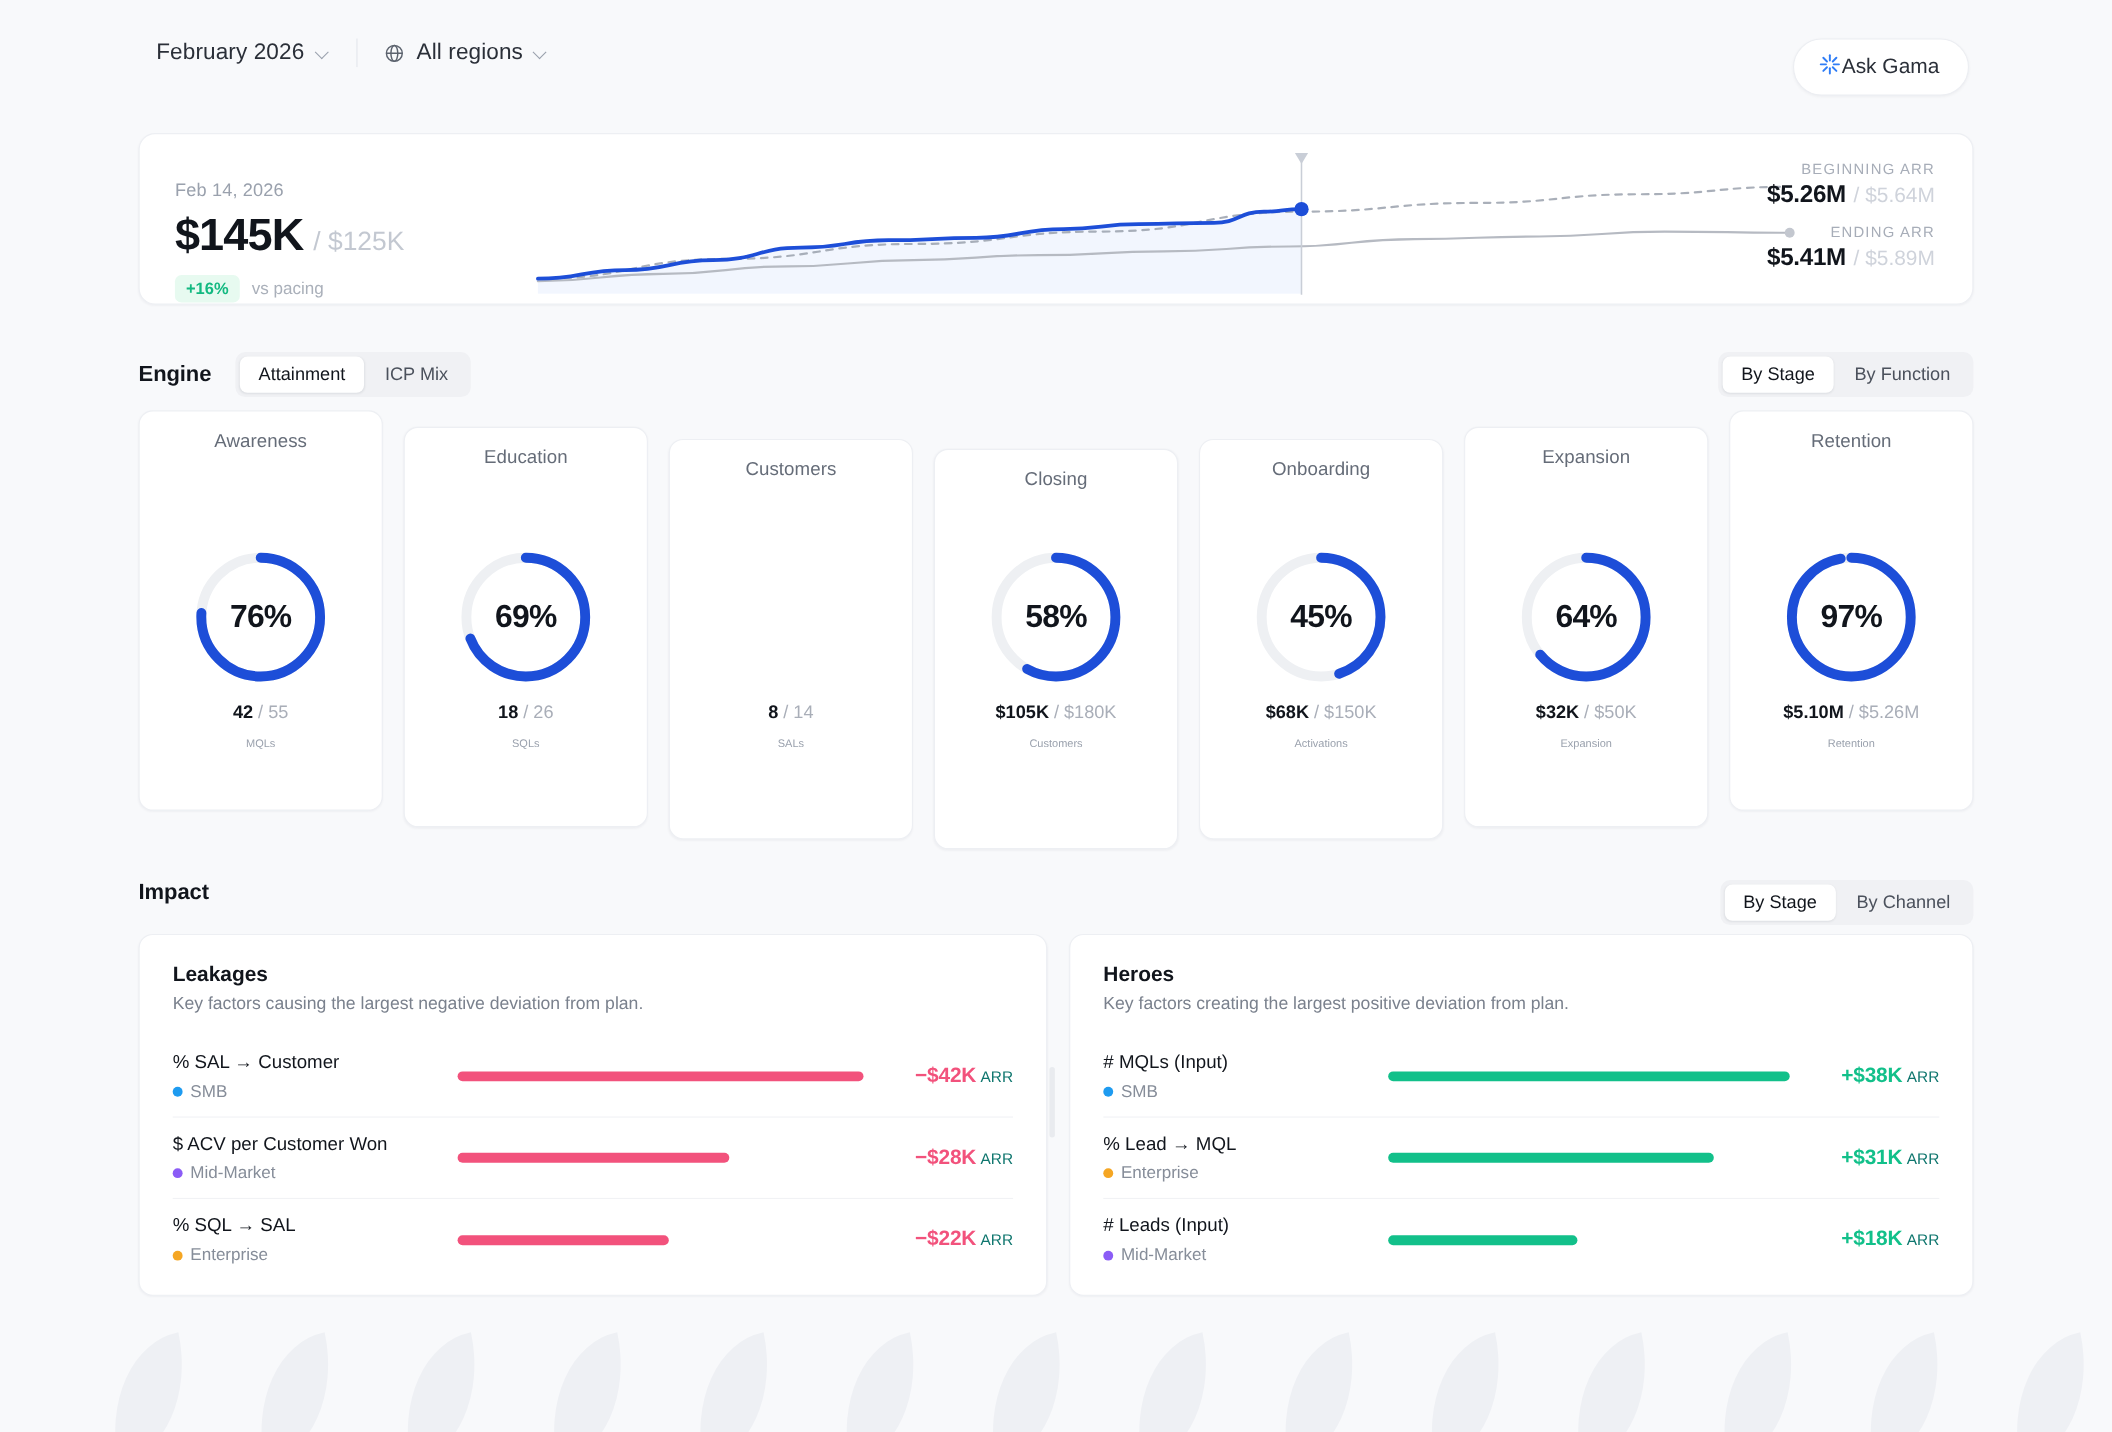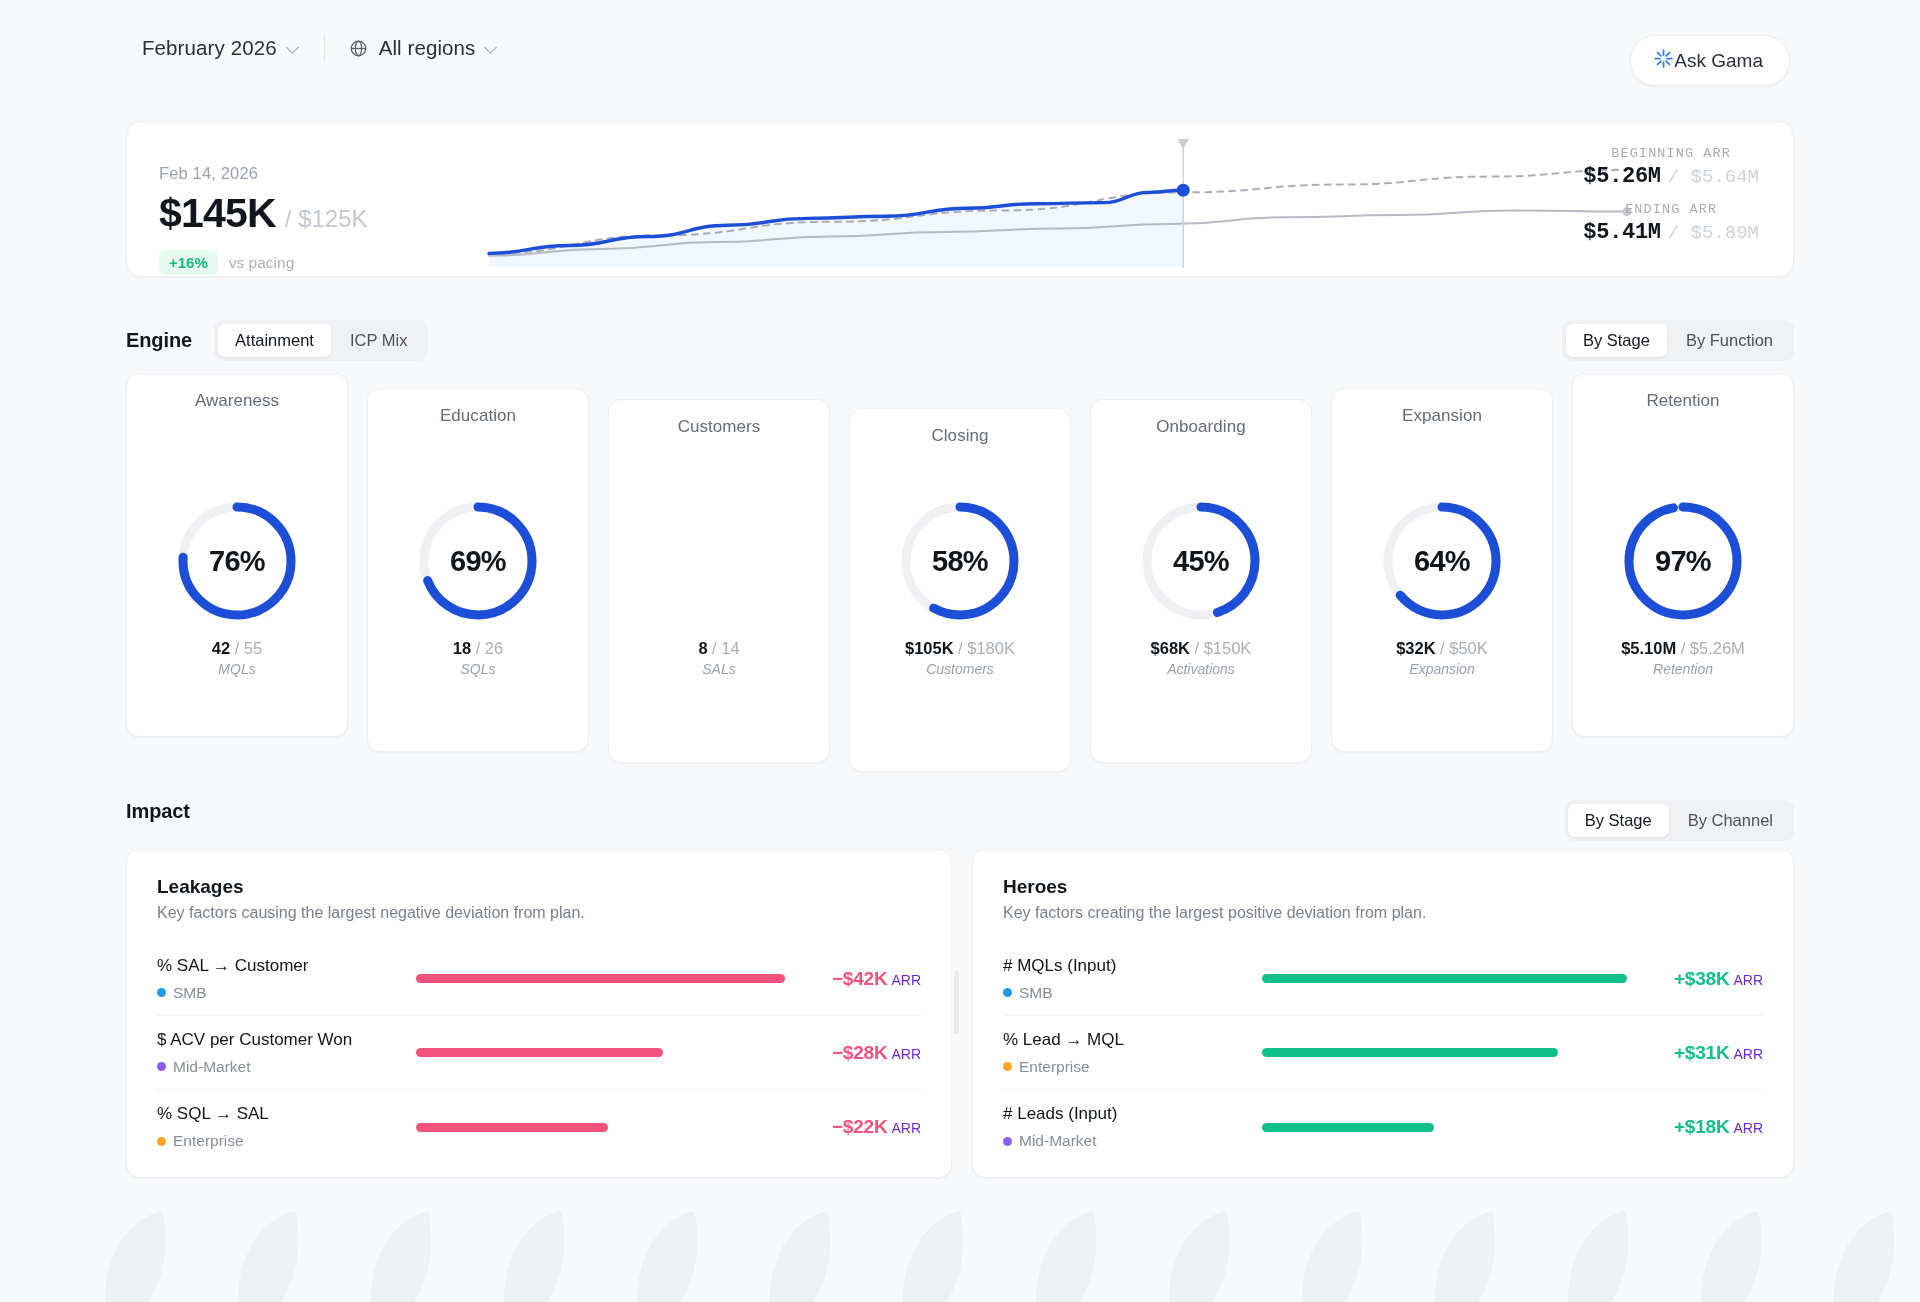--- a/index.html
+++ b/index.html
@@ -53,21 +53,21 @@
   .hero-left { position: absolute; left: 32px; top: 23px; z-index: 3; margin-top: 19px; }
   .hero-date { font-size: 16.5px; color: #9aa1ad; letter-spacing: .15px; }
   .hero-val { display: flex; align-items: baseline; gap: 9px; margin-top: 7px; }
   .hero-val-main { font-size: 41px; font-weight: 700; color: #11151c; letter-spacing: -.8px; }
   .hero-val-sub { font-size: 24px; color: #c3c8d1; font-weight: 500; }
   .hero-pace { display: flex; align-items: center; gap: 11px; margin-top: 13px; }
   .pace-badge { background: #e7faf0; color: #13b981; font-size: 15px; font-weight: 600; padding: 4px 10px; border-radius: 6px; }
   .pace-text { font-size: 15.5px; color: #aab0ba; }
 
   .hero-chart { position: absolute; left: 0; top: 0; width: 1668px; height: 156px; }
-  .hero-right { position: absolute; right: 34px; top: 24px; text-align: center; z-index: 3; font-family: Liberation Mono, monospace; }
+  .hero-right { position: absolute; right: 34px; top: 24px; text-align: right; z-index: 3; }
   .arr-label { font-size: 13.5px; color: #a7adb8; letter-spacing: 1.1px; }
   .arr-val { display: flex; align-items: baseline; gap: 7px; margin-top: 3px; margin-bottom: 13px; }
   .arr-main { font-size: 22px; font-weight: 700; color: #11151c; letter-spacing: -.3px; }
   .arr-sub { font-size: 19px; color: #cfd3db; font-weight: 500; }
 
   
   .section-head { position: absolute; display: flex; align-items: center; }
   .section-title { font-size: 20px; font-weight: 700; color: #11151c; letter-spacing: -.1px; }
   .seg { display: inline-flex; background: #f0f1f4; border-radius: 9px; padding: 4px; gap: 2px; }
   .seg-btn {
@@ -87,21 +87,21 @@
   }
   .stage-title { font-size: 17px; color: #656c78; margin-top: 17px; letter-spacing: .05px; }
   .donut-wrap { position: absolute; left: 50%; transform: translateX(-50%); width: 124px; height: 124px; }
   .donut-pct {
     position: absolute; inset: 0; display: flex; align-items: center; justify-content: center;
     font-size: 29px; font-weight: 700; color: #11151c; letter-spacing: -.7px;
   }
   .stage-nums { position: absolute; left: 0; width: 100%; text-align: center; }
   .stage-nums .n1 { font-size: 16.5px; font-weight: 700; color: #11151c; }
   .stage-nums .n2 { font-size: 16.5px; color: #a9aeb8; font-weight: 400; }
-  .stage-unit { font-size: 14px; color: #9aa1ad; margin-top: 3px; font-style: italic; }
+  .stage-unit { font-size: 10px; color: #9aa1ad; margin-top: 13px; }
 
   
   .panel {
     position: absolute; top: 849px; height: 329px;
     background: #fff; border: 1px solid #edeff3; border-radius: 13px;
     box-shadow: 0 1px 2px rgba(16,24,40,.04);
     padding: 26px 30px 0 30px;
   }
   .panel-title { font-size: 19px; font-weight: 700; color: #11151c; }
   .panel-sub { font-size: 16px; color: #7a818d; margin-top: 6px; }
@@ -110,21 +110,21 @@
   .row:last-child { border-bottom: none; }
   .row-labels { width: 245px; flex: none; }
   .row-metric { font-size: 17px; color: #11151c; font-weight: 500; }
   .row-seg { display: flex; align-items: center; gap: 7px; margin-top: 8px; }
   .dot { width: 9px; height: 9px; border-radius: 50%; }
   .row-seg-label { font-size: 15.5px; color: #868d99; }
   .bar-track { flex: 1 1 auto; height: 9px; position: relative; margin: 0 14px; }
   .bar { position: absolute; left: 0; top: 0; height: 9px; border-radius: 6px; }
   .row-val { width: 122px; flex: none; text-align: right; white-space: nowrap; }
   .row-val-num { font-size: 19px; font-weight: 700; letter-spacing: -.2px; }
-  .row-val-unit { font-size: 14px; color: #6d28d9; margin-left: 4px; }
+  .row-val-unit { font-size: 14px; color: #0f766e; margin-left: 4px; }
   .neg { color: #f2527c; }
   .pos { color: #12c08a; }
   .scroll-hint { position: absolute; right: -8px; top: 120px; width: 5px; height: 64px; border-radius: 4px; background: #e9ebef; }
 </style>
 </head>
 <body>
 
 <div class="page">
 
   <div class="leaves" id="leaves">

